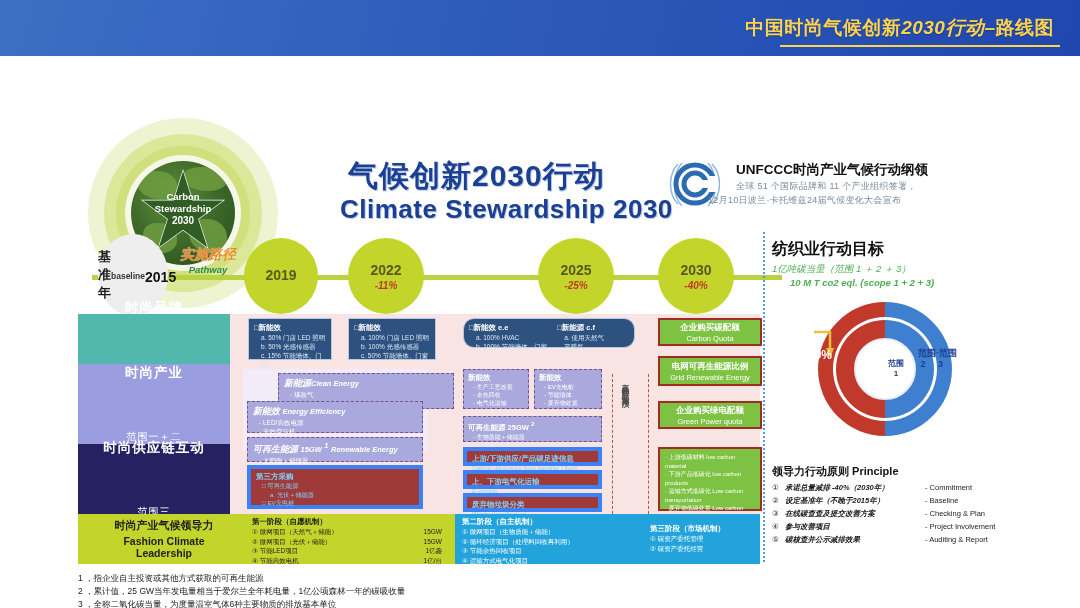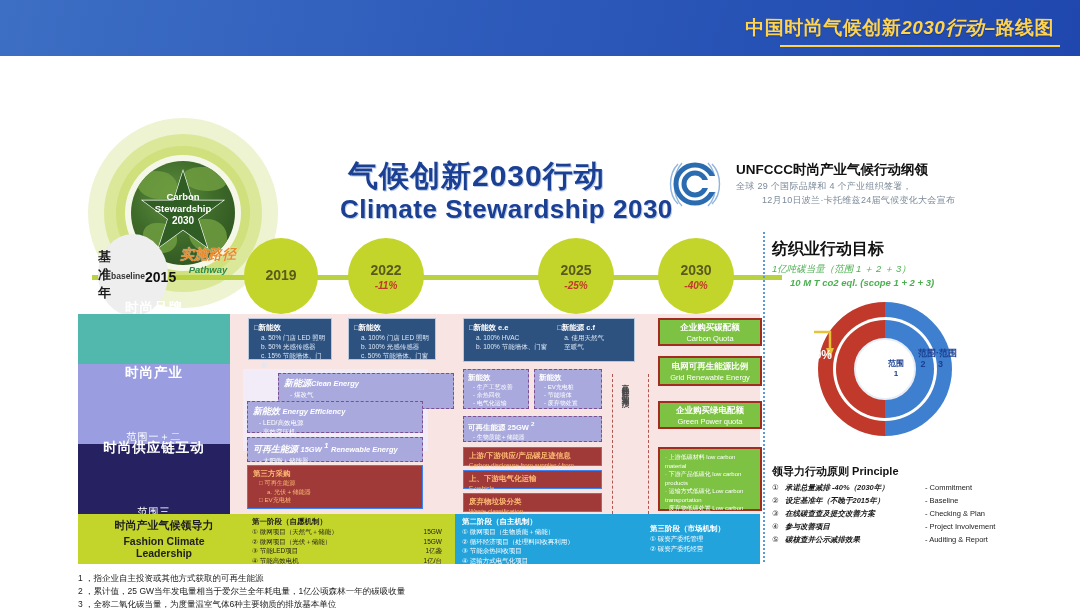--- a/index.html
+++ b/index.html
@@ -74,21 +74,21 @@
   .main-title-en{
     position:absolute; left:340px; top:138px;
     font-size:26px; font-weight:bold; color:#1b3f92; letter-spacing:.5px;
     text-shadow:1px 1px 0 #b8cbe8;
   }
 
   
   .unfccc-logo{ position:absolute; left:664px; top:98px; width:62px; height:62px; }
   .unfccc-txt1{ position:absolute; left:736px; top:105px; font-size:13.5px; font-weight:bold; color:#111; }
   .unfccc-txt2{ position:absolute; left:736px; top:124px; font-size:9px; color:#7b8a99; letter-spacing:.3px;}
-  .unfccc-txt3{ position:absolute; left:762px; top:138px; font-size:9px; color:#7b8a99; letter-spacing:.3px;}
+  .unfccc-txt3{ position:absolute; left:708px; top:138px; font-size:9px; color:#7b8a99; letter-spacing:.3px;}
 
   
   .tl-line{ position:absolute; left:92px; top:219px; width:690px; height:5px; background:#b9d241;}
   .tl-node{
     position:absolute; border-radius:50%;
     display:flex; flex-direction:column; align-items:center; justify-content:center;
     color:#4a4a22; font-weight:bold;
   }
   .tl-year{ font-size:14px; color:#5a5a1e;}
   .tl-pct { font-size:10px; color:#c0392b; font-style:italic; font-weight:bold; margin-top:2px;}
@@ -143,22 +143,22 @@
 
   .pb-small{
     position:absolute; background:#a9a9dd; border:1px dashed #7b4f92;
     color:#fff; padding:3px 4px;
   }
   .pb-small .hd{ font-size:7.5px; font-weight:bold; }
   .pb-small .it{ font-size:6px; margin-left:5px; line-height:8px;}
 
   
   .rb{
-    position:absolute; background:#a03a38; color:#fdba74; padding:3px 5px;
-    border:1px solid #3b82f6;
+    position:absolute; background:#a03a38; color:#7dd3fc; padding:3px 5px;
+    border:4px solid #3b82f6;
   }
   .rb .hd{ font-size:7.5px; font-weight:bold; }
   .rb .en{ font-size:6.2px; }
   .rb .it{ font-size:6.2px; margin-left:6px; line-height:8.5px;}
 
   
   .gb{
     position:absolute; background:#7dc242; border:2px solid #a22c22; color:#ffffff;
     display:flex; flex-direction:column; align-items:center; justify-content:center;
     text-align:center;
@@ -260,21 +260,21 @@
       <path d="M18 52 C8 42,8 20,18 9"></path>
       <path d="M48 50 C58 40,58 20,48 10"></path>
       <path d="M44 52 C54 42,54 20,44 9"></path>
     </g>
     <circle cx="31" cy="30" r="19" fill="none" stroke="#2b6cb0" stroke-width="5"></circle>
     <rect x="31" y="22" width="22" height="16" fill="#fff"></rect>
     <circle cx="31" cy="30" r="11" fill="none" stroke="#2b6cb0" stroke-width="5"></circle>
     <rect x="31" y="26" width="16" height="8" fill="#fff"></rect>
   </svg>
   <div class="unfccc-txt1">UNFCCC时尚产业气候行动纲领</div>
-  <div class="unfccc-txt2">全球 29 个国际品牌和 4 个产业组织签署，</div>
+  <div class="unfccc-txt2">全球 51 个国际品牌和 11 个产业组织签署，</div>
   <div class="unfccc-txt3">12月10日波兰·卡托维兹24届气候变化大会宣布</div>
 
   <div class="tl-line"></div>
 
   <div class="baseline-node">
     <div class="b1">基准年</div>
     <div class="b2">baseline</div>
     <div class="b3">2015</div>
   </div>
 
@@ -321,21 +321,21 @@
     <div class="it">a. 50% 门店 LED 照明</div>
     <div class="it">b. 50% 光感传感器</div>
     <div class="it">c. 15% 节能墙体、门窗</div>
   </div>
   <div class="nb" style="left:348px;top:262px;width:88px;height:42px;">
     <div class="hd">□新能效</div>
     <div class="it">a. 100% 门店 LED 照明</div>
     <div class="it">b. 100% 光感传感器</div>
     <div class="it">c. 50% 节能墙体、门窗</div>
   </div>
-  <div class="nb" style="left:463px;top:262px;width:172px;height:44px;">
+  <div class="nb" style="left:463px;top:262px;width:172px;height:30px;border-radius:11px;">
     <div class="nb-cols">
       <div>
         <div class="hd">□新能效 e.e</div>
         <div class="it">a. 100% HVAC</div>
         <div class="it">b. 100% 节能墙体、门窗</div>
       </div>
       <div>
         <div class="hd2">□新能源 c.f</div>
         <div class="it">a. 使用天然气</div>
         <div class="it">至暖气</div>

